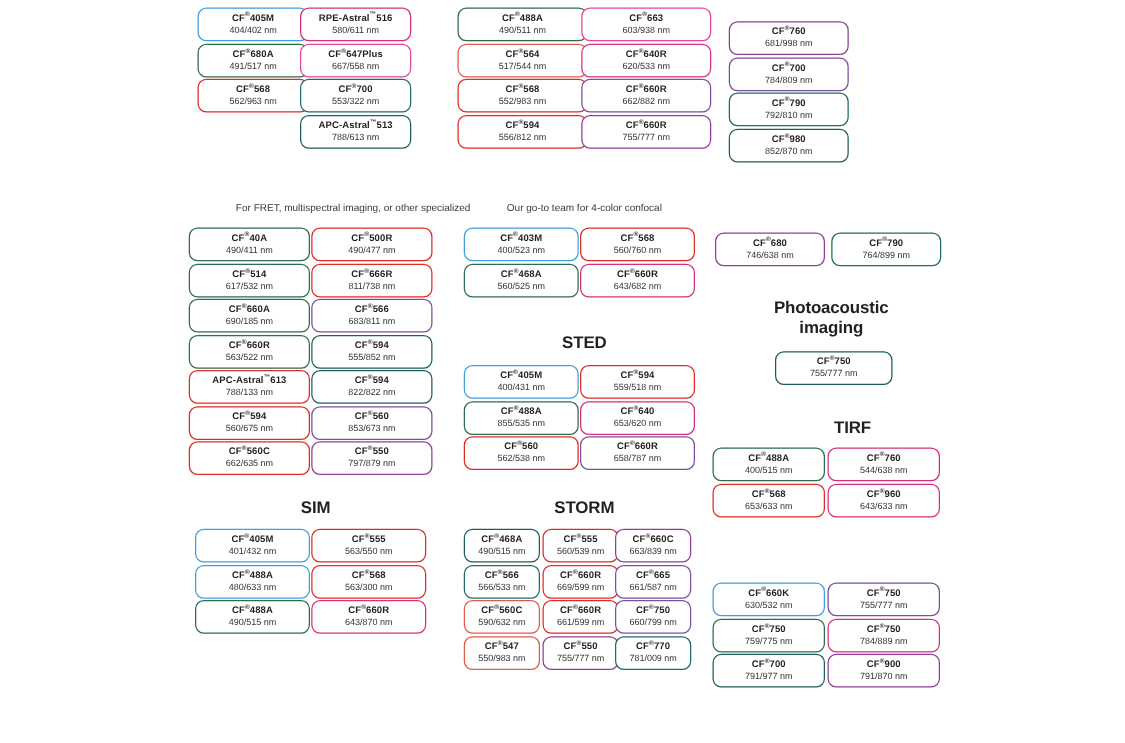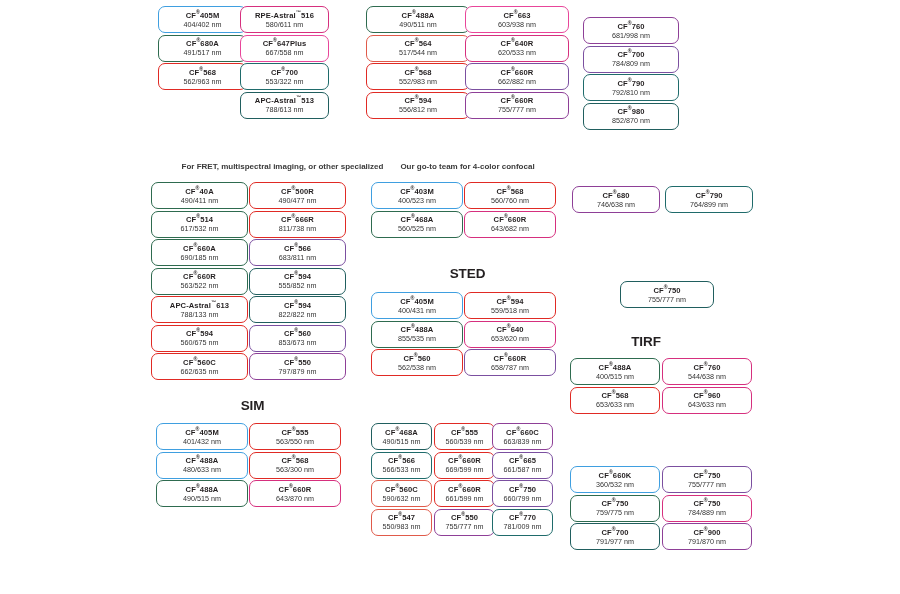--- a/index.html
+++ b/index.html
@@ -51,21 +51,21 @@
     font-weight:bold;
     color:#231f20;
     text-align:center;
     white-space:nowrap;
     letter-spacing:-.1px;
   }
   .sec-title.two-line{white-space:normal;line-height:1.18;}
   .sec-sub{
     position:absolute;
     font-size:8px;
-    font-weight:bold;
+    font-weight:normal;
     color:#3a3a3a;
     text-align:center;
     white-space:nowrap;
   }
 </style>
 </head>
 <body>
 
 <div id="stage">
     <div class="pill" style="left: 158px; top: 6px; width: 89px; height: 27px; border-color: rgb(63, 159, 224);">
@@ -244,44 +244,48 @@
       <div class="wl">658/787 nm</div>
     </div>
     <div class="pill" style="left: 572px; top: 186px; width: 88px; height: 27px; border-color: rgb(142, 63, 151);">
       <div class="nm">CF<sup>®</sup>680</div>
       <div class="wl">746/638 nm</div>
     </div>
     <div class="pill" style="left: 665px; top: 186px; width: 88px; height: 27px; border-color: rgb(31, 107, 107);">
       <div class="nm">CF<sup>®</sup>790</div>
       <div class="wl">764/899 nm</div>
     </div>
+    <div class="sec-title two-line" style="left: 575px; top: 238px; width: 180px;">
+      <div>Photoacoustic</div>
+      <div>imaging</div>
+    </div>
     <div class="pill" style="left: 620px; top: 281px; width: 94px; height: 27px; border-color: rgb(32, 94, 94);">
       <div class="nm">CF<sup>®</sup>750</div>
       <div class="wl">755/777 nm</div>
     </div>
-    <div class="sec-title" style="left: 556px; top: 334px; width: 180px;">TIRF</div>
+    <div class="sec-title" style="left: 592px; top: 334px; width: 180px;">TIRF</div>
     <div class="pill" style="left: 570px; top: 358px; width: 90px; height: 27px; border-color: rgb(46, 107, 79);">
       <div class="nm">CF<sup>®</sup>488A</div>
       <div class="wl">400/515 nm</div>
     </div>
     <div class="pill" style="left: 570px; top: 386.5px; width: 90px; height: 27px; border-color: rgb(224, 42, 36);">
       <div class="nm">CF<sup>®</sup>568</div>
       <div class="wl">653/633 nm</div>
     </div>
     <div class="pill" style="left: 662px; top: 358px; width: 90px; height: 27px; border-color: rgb(214, 47, 126);">
       <div class="nm">CF<sup>®</sup>760</div>
       <div class="wl">544/638 nm</div>
     </div>
     <div class="pill" style="left: 662px; top: 386.5px; width: 90px; height: 27px; border-color: rgb(214, 47, 126);">
       <div class="nm">CF<sup>®</sup>960</div>
       <div class="wl">643/633 nm</div>
     </div>
     <div class="pill" style="left: 570px; top: 466px; width: 90px; height: 27px; border-color: rgb(63, 159, 224);">
       <div class="nm">CF<sup>®</sup>660K</div>
-      <div class="wl">360/532 nm</div>
+      <div class="wl">630/532 nm</div>
     </div>
     <div class="pill" style="left: 570px; top: 494.5px; width: 90px; height: 27px; border-color: rgb(46, 107, 79);">
       <div class="nm">CF<sup>®</sup>750</div>
       <div class="wl">759/775 nm</div>
     </div>
     <div class="pill" style="left: 570px; top: 523px; width: 90px; height: 27px; border-color: rgb(32, 94, 94);">
       <div class="nm">CF<sup>®</sup>700</div>
       <div class="wl">791/977 nm</div>
     </div>
     <div class="pill" style="left: 662px; top: 466px; width: 90px; height: 27px; border-color: rgb(123, 79, 160);">
@@ -314,20 +318,21 @@
       <div class="wl">563/550 nm</div>
     </div>
     <div class="pill" style="left: 249px; top: 451.5px; width: 92px; height: 27px; border-color: rgb(224, 42, 36);">
       <div class="nm">CF<sup>®</sup>568</div>
       <div class="wl">563/300 nm</div>
     </div>
     <div class="pill" style="left: 249px; top: 480px; width: 92px; height: 27px; border-color: rgb(214, 47, 126);">
       <div class="nm">CF<sup>®</sup>660R</div>
       <div class="wl">643/870 nm</div>
     </div>
+    <div class="sec-title" style="left: 370px; top: 398px; width: 195px;">STORM</div>
     <div class="pill" style="left: 371px; top: 423px; width: 61px; height: 27px; border-color: rgb(32, 94, 94);">
       <div class="nm">CF<sup>®</sup>468A</div>
       <div class="wl">490/515 nm</div>
     </div>
     <div class="pill" style="left: 371px; top: 451.5px; width: 61px; height: 27px; border-color: rgb(31, 107, 107);">
       <div class="nm">CF<sup>®</sup>566</div>
       <div class="wl">566/533 nm</div>
     </div>
     <div class="pill" style="left: 371px; top: 480px; width: 61px; height: 27px; border-color: rgb(224, 90, 74);">
       <div class="nm">CF<sup>®</sup>560C</div>

